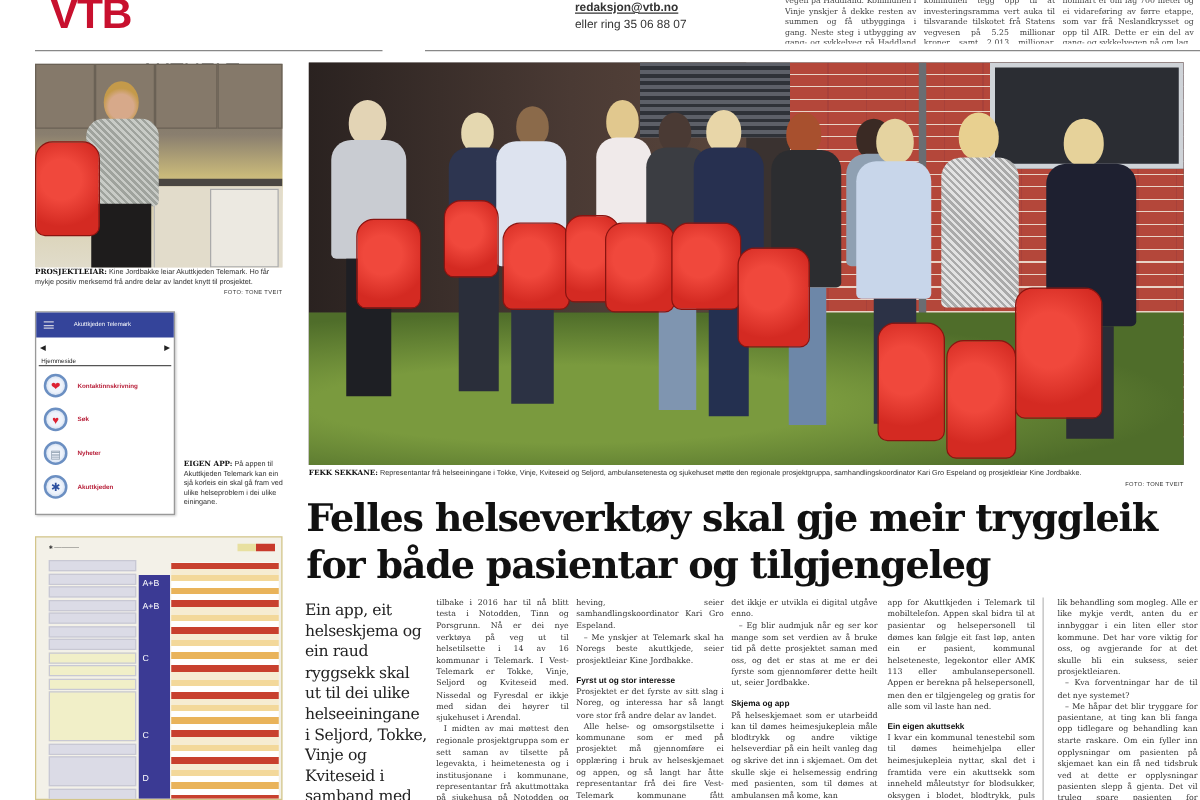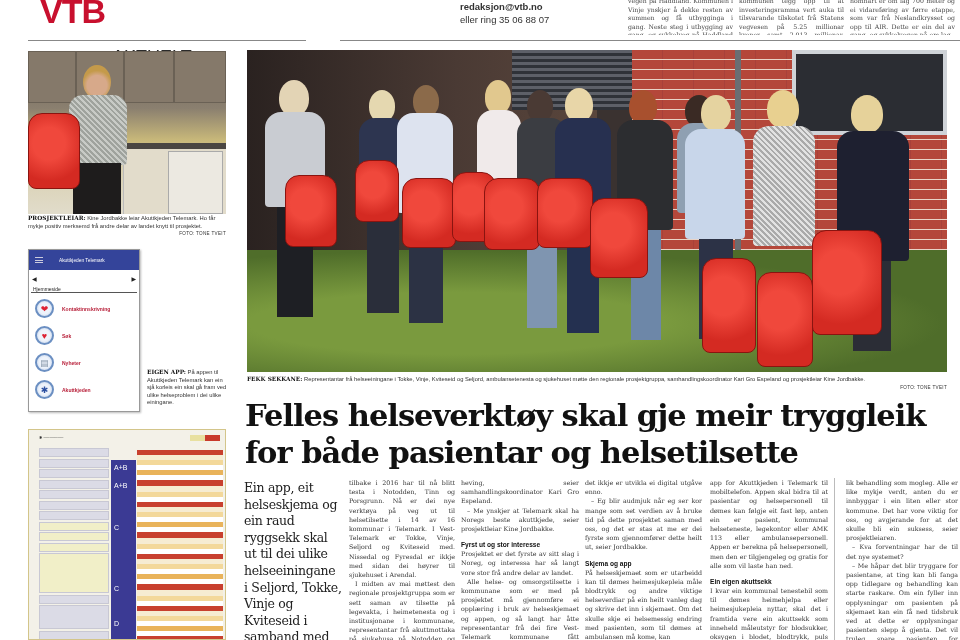--- a/index.html
+++ b/index.html
@@ -5,21 +5,21 @@
   * { box-sizing: border-box; margin: 0; padding: 0; }
   html, body { width: 960px; height: 640px; overflow: hidden; background: #ffffff; }
   body { position: relative; font-family: "DejaVu Serif", serif; color: #1a1a1a; }
 
   .abs { position: absolute; }
 
   
   .logo { left: 40px; top: -6px; font-family: "Liberation Sans", sans-serif; font-weight: 700; font-size: 34px; color: #c8102e; letter-spacing: -1px; line-height: 34px; }
   .section { left: 112px; top: 3px; font-family: "Liberation Sans", sans-serif; font-size: 18px; color: #2a2a2a; line-height: 20px; margin-top: 44px; }
   .contact { left: 460px; top: 0px; font-family: "Liberation Sans", sans-serif; font-size: 9.5px; line-height: 13px; color: #333; }
-  .contact .email { font-weight: 700; }
+  .contact .email { font-weight: 700; text-decoration: underline; }
   .rule-left { left: 28px; top: 40px; width: 278px; height: 1px; background: #888; }
   .rule-right { left: 340px; top: 40px; width: 620px; height: 1px; background: #888; }
 
   .topcols { left: 628px; top: -3px; width: 332px; display: flex; gap: 6px; font-size: 6.2px; line-height: 8.6px; color: #444; }
   .topcols .col { width: 105px; text-align: justify; overflow: hidden; height: 38px; }
 
   
   .photo-kitchen { left: 28px; top: 51px; width: 198px; height: 163px; overflow: hidden; background: linear-gradient(180deg,#6d6458 0%,#8a7f6f 35%,#c9b97a 55%,#d8cfae 70%,#e1dccb 100%); }
   .cab { position: absolute; top: 0; height: 52px; background: #85796a; border: 1px solid #6a6155; }
   .counter { position: absolute; left: 95px; top: 92px; width: 103px; height: 6px; background: #4a4642; }
@@ -265,21 +265,21 @@
   <div class="bag" style="left:455px;top:208px;width:54px;height:95px"></div>
   <div class="bag" style="left:510px;top:222px;width:56px;height:95px"></div>
   <div class="bag" style="left:565px;top:180px;width:70px;height:105px"></div>
 </div>
 <div class="abs cap3">
   <span class="cap-strong">FEKK SEKKANE:</span>
   <span>Representantar frå helseeiningane i Tokke, Vinje, Kviteseid og Seljord, ambulansetenesta og sjukehuset møtte den regionale prosjektgruppa, samhandlingskoordinator Kari Gro Espeland og prosjektleiar Kine Jordbakke.</span>
   <span class="credit">FOTO: TONE TVEIT</span>
 </div>
 
-<div class="abs headline">Felles helseverktøy skal gje meir tryggleik for både pasientar og helsetilsette</div>
+<div class="abs headline">Felles helseverktøy skal gje meir tryggleik for både pasientar og tilgjengeleg</div>
 
 <div class="abs lead">Ein app, eit helseskjema og ein raud ryggsekk skal ut til dei ulike helseeiningane i Seljord, Tokke, Vinje og Kviteseid i samband med Akuttkjedeprosjektet i Telemark. – Målet vårt er å bli endå flinkare til å samhandle i akutte</div>
 
 <div class="abs bodycol c1">
   <p class="noindent">tilbake i 2016 har til nå blitt testa i Notodden, Tinn og Porsgrunn. Nå er dei nye verktøya på veg ut til helsetilsette i 14 av 16 kommunar i Telemark. I Vest-Telemark er Tokke, Vinje, Seljord og Kviteseid med. Nissedal og Fyresdal er ikkje med sidan dei høyrer til sjukehuset i Arendal.</p>
   <p>I midten av mai møttest den regionale prosjektgruppa som er sett saman av tilsette på legevakta, i heimetenesta og i institusjonane i kommunane, representantar frå akuttmottaka på sjukehusa på Notodden og Skien, samt representantar frå ambulansetenesta i Vinje og Seljord.</p>
 </div>
 
 <div class="abs bodycol c2">
   <p class="noindent">heving, seier samhandlingskoordinator Kari Gro Espeland.</p>

